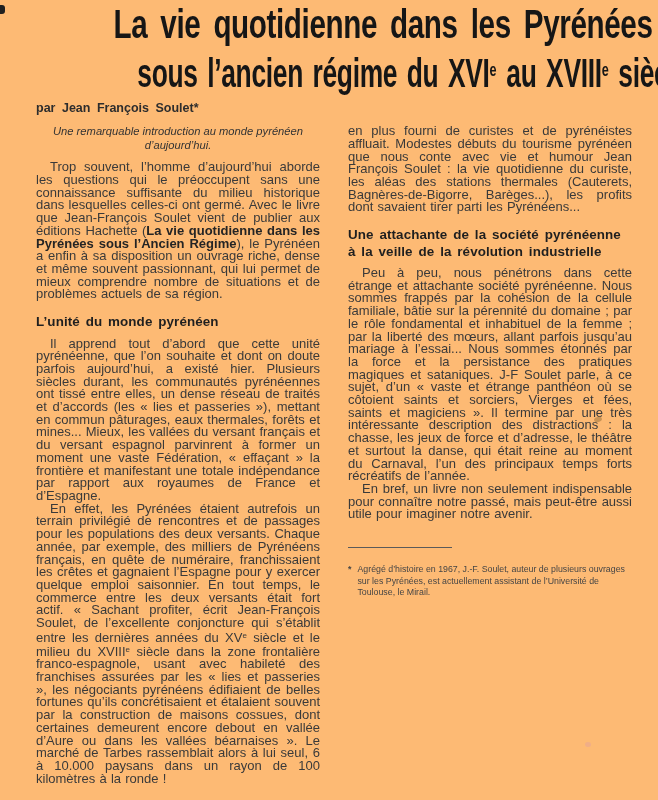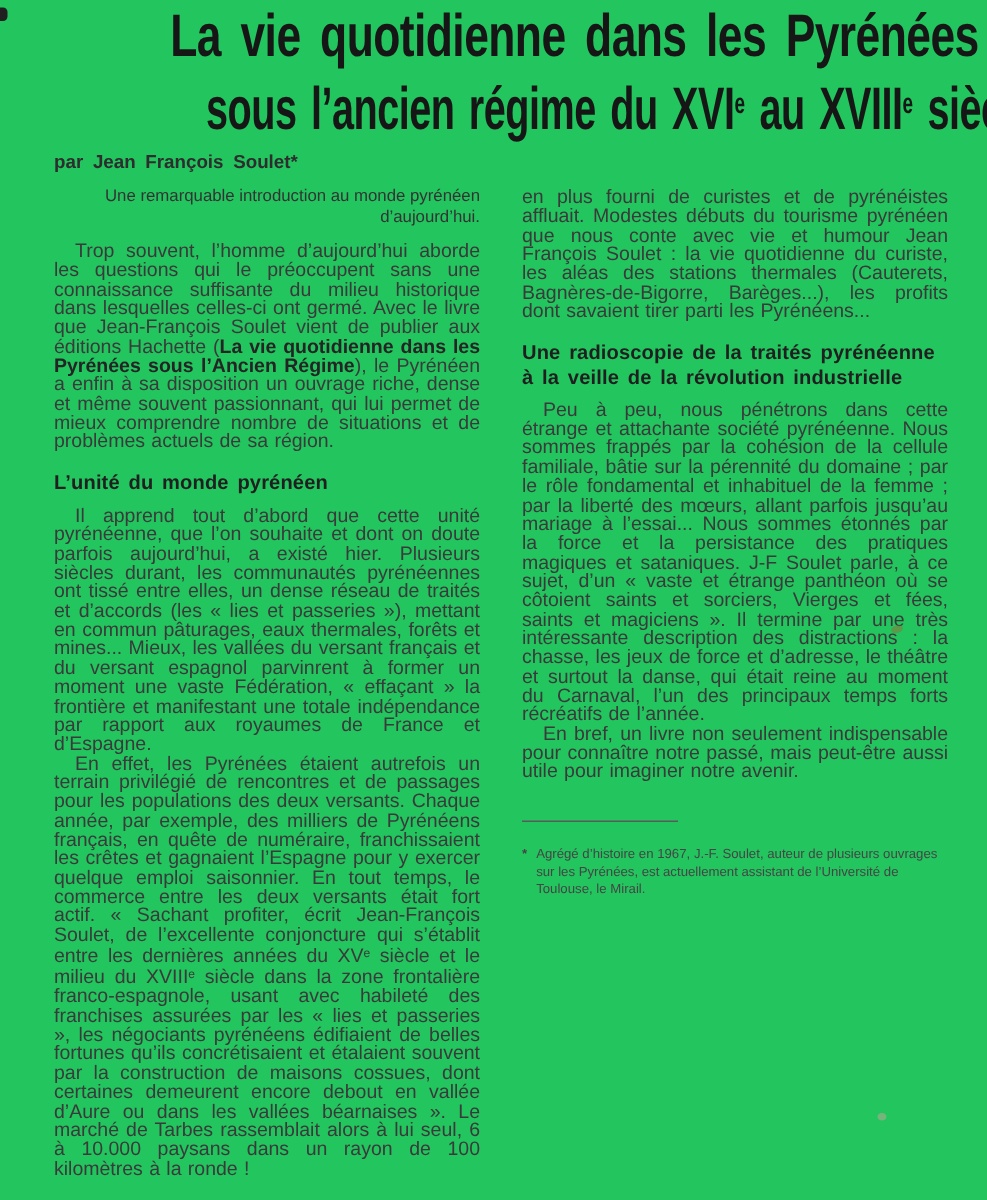--- a/index.html
+++ b/index.html
@@ -1,37 +1,37 @@
 <!DOCTYPE html>
 <html><head>
 <meta charset="utf-8">
 <style>
   html, body { margin:0; padding:0; background:#9a9a9a; }
   .page {
     position:relative;
     width:658px; height:800px;
     margin:0 auto;
-    background:#22c55e;
+    background:#fdba74;
     overflow:hidden;
     box-sizing:border-box;
     padding:2px 26px 0 36px;
     font-family:"Liberation Sans", sans-serif;
     color:#3a3a3a;
   }
   
   h1 { margin:0; text-align:center; color:#161616; font-weight:700; }
   .t-line { display:block; white-space:nowrap; line-height:45px; font-size:40px; letter-spacing:-0.5px; }
   .t-line1 { word-spacing:7px; transform:scaleX(0.74); }
   .t-line2 { word-spacing:4px; transform:scaleX(0.66); }
   .tsup { font-size:0.48em; vertical-align:0.58em; letter-spacing:0; }
   .byline { font-weight:700; font-size:12.5px; margin-top:5px; word-spacing:3px; color:#2d2d2d; }
   
   .columns { display:flex; gap:28px; margin-top:10px; }
   .col { flex:1; min-width:0; }
-  .lead { font-size:11.2px; line-height:13.6px; margin:0 0 9px 0; color:#333; text-align:right; }
+  .lead { font-style:italic; font-size:11.2px; line-height:13.6px; margin:0 0 9px 0; color:#333; text-align:center; }
   p.body { font-size:13px; line-height:12.7px; text-align:justify; margin:0; word-spacing:0.6px; color:#3a3a3a; }
   .indent { text-indent:14px; }
   p.body b { color:#242424; }
   h2 {
     font-size:13.4px; line-height:16.5px; font-weight:700;
     margin:13px 0 7px 0; color:#1f1f1f; word-spacing:2px; letter-spacing:0.1px;
   }
   .h-line { display:block; }
   .psup { font-size:0.62em; vertical-align:0.45em; }
   .conclusion { margin-top:18px; }
@@ -75,21 +75,21 @@
       <p class="body indent"><span>En effet, les Pyrénées étaient autrefois un terrain privilégié de rencontres et de passages pour les populations des deux versants. Chaque année, par exemple, des milliers de Pyrénéens français, en quête de numéraire, franchissaient les crêtes et gagnaient l’Espagne pour y exercer quelque emploi saisonnier. En tout temps, le commerce entre les deux versants était fort actif. « Sachant profiter, écrit Jean-François Soulet, de l’excellente conjoncture qui s’établit entre les dernières années du XV</span><span class="psup">e</span><span> siècle et le milieu du XVIII</span><span class="psup">e</span><span> siècle dans la zone frontalière franco-espagnole, usant avec habileté des franchises assurées par les « lies et passeries », les négociants pyrénéens édifiaient de belles fortunes qu’ils concrétisaient et étalaient souvent par la construction de maisons cossues, dont certaines demeurent encore debout en vallée d’Aure ou dans les vallées béarnaises ». Le marché de Tarbes rassemblait alors à lui seul, 6 à 10.000 paysans dans un rayon de 100 kilomètres à la ronde !</span></p>
 
       <h2>Les débuts du tourisme éditions</h2>
       <p class="body indent">Les pyrénéens n’étaient pas les seuls à se déplacer. A la fin du printemps, un contingent de plus</p>
     </div>
 
     <div class="col">
       <p class="body">en plus fourni de curistes et de pyrénéistes affluait. Modestes débuts du tourisme pyrénéen que nous conte avec vie et humour Jean François Soulet : la vie quotidienne du curiste, les aléas des stations thermales (Cauterets, Bagnères-de-Bigorre, Barèges...), les profits dont savaient tirer parti les Pyrénéens...</p>
 
       <h2>
-        <span class="h-line">Une radioscopie de la traités pyrénéenne</span>
+        <span class="h-line">Une attachante de la société pyrénéenne</span>
         <span class="h-line">à la veille de la révolution industrielle</span>
       </h2>
 
       <p class="body indent">Peu à peu, nous pénétrons dans cette étrange et attachante société pyrénéenne. Nous sommes frappés par la cohésion de la cellule familiale, bâtie sur la pérennité du domaine ; par le rôle fondamental et inhabituel de la femme ; par la liberté des mœurs, allant parfois jusqu’au mariage à l’essai... Nous sommes étonnés par la force et la persistance des pratiques magiques et sataniques. J-F Soulet parle, à ce sujet, d’un « vaste et étrange panthéon où se côtoient saints et sorciers, Vierges et fées, saints et magiciens ». Il termine par une très intéressante description des distractions : la chasse, les jeux de force et d’adresse, le théâtre et surtout la danse, qui était reine au moment du Carnaval, l’un des principaux temps forts récréatifs de l’année.</p>
 
       <p class="body indent conclusion">En bref, un livre non seulement indispensable pour connaître notre passé, mais peut-être aussi utile pour imaginer notre avenir.</p>
 
       <div class="signature">
       </div>
 

